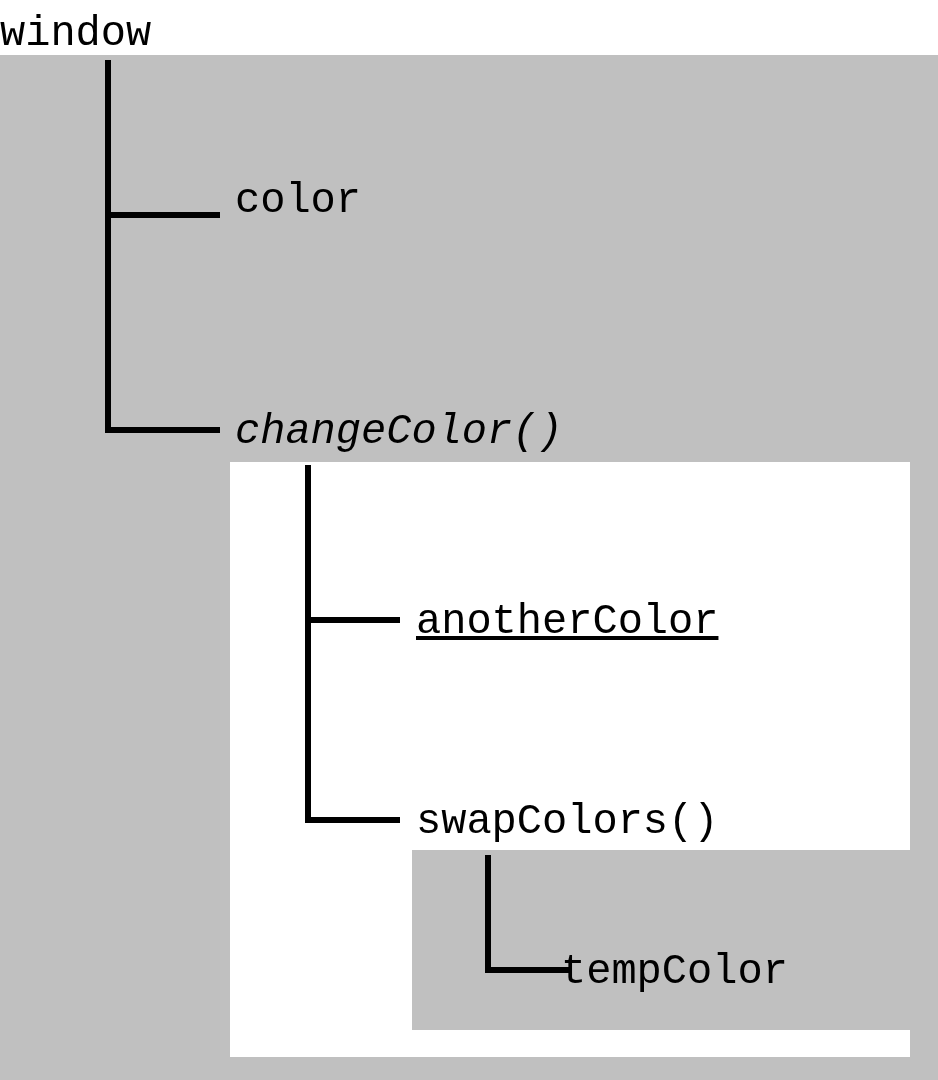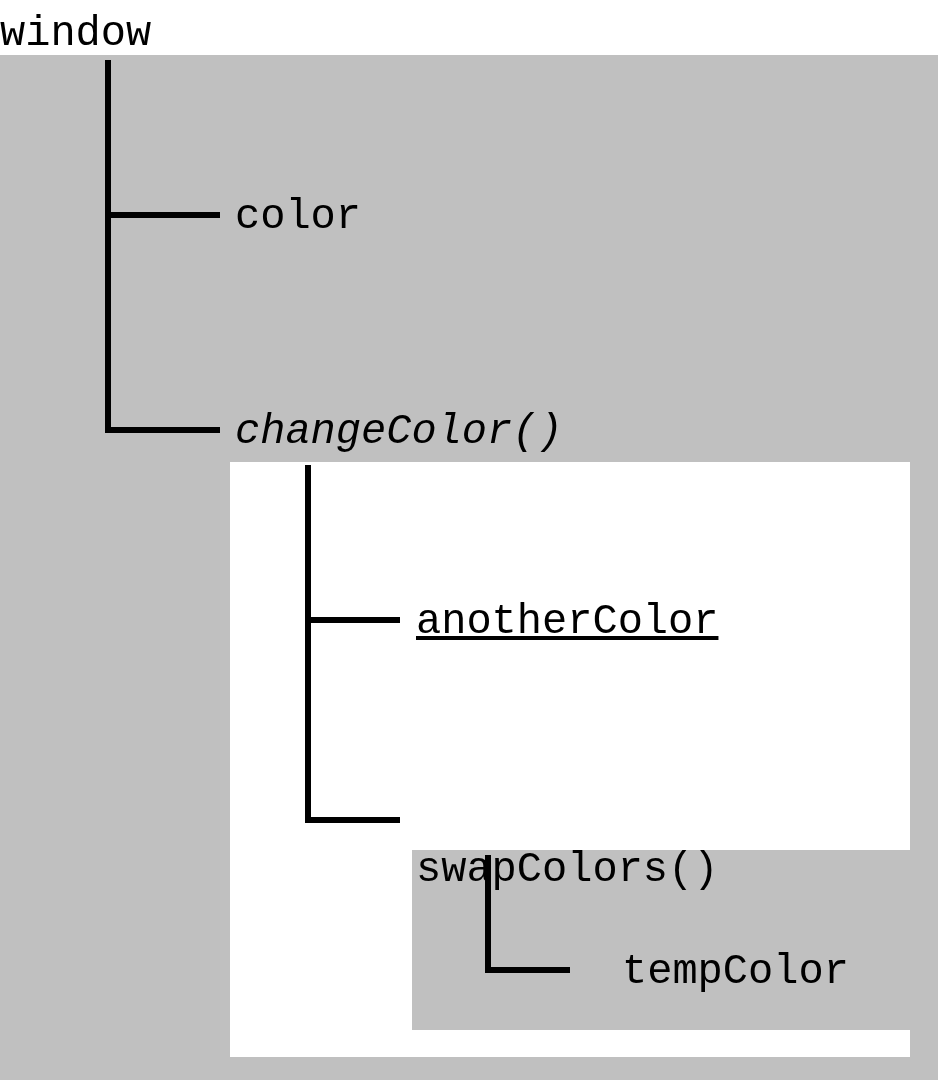--- a/index.html
+++ b/index.html
@@ -77,17 +77,17 @@
   <line x1="305" y1="620" x2="400" y2="620"></line>
 
   <line x1="305" y1="820" x2="400" y2="820"></line>
 
   <line x1="488" y1="855" x2="488" y2="970"></line>
 
   <line x1="485" y1="970" x2="570" y2="970"></line>
 </svg>
 
 <span class="label" style="left:0px; top:13px;">window</span>
-<span class="label" style="left:235px; top:196px;">color</span>
+<span class="label" style="left:235px; top:180px;">color</span>
 <span class="label" style="left:235px; top:411px;font-style:italic;">changeColor()</span>
 <span class="label" style="left:416px; top:601px;text-decoration:underline;">anotherColor</span>
-<span class="label" style="left:416px; top:801px;margin-top:48px;">swapColors()</span>
-<span class="label" style="left:622px; top:951px;">tempColor</span>
+<span class="label" style="left:416px; top:801px;">swapColors()</span>
+<span class="label" style="left:561px; top:951px;">tempColor</span>
 
 </body></html>

